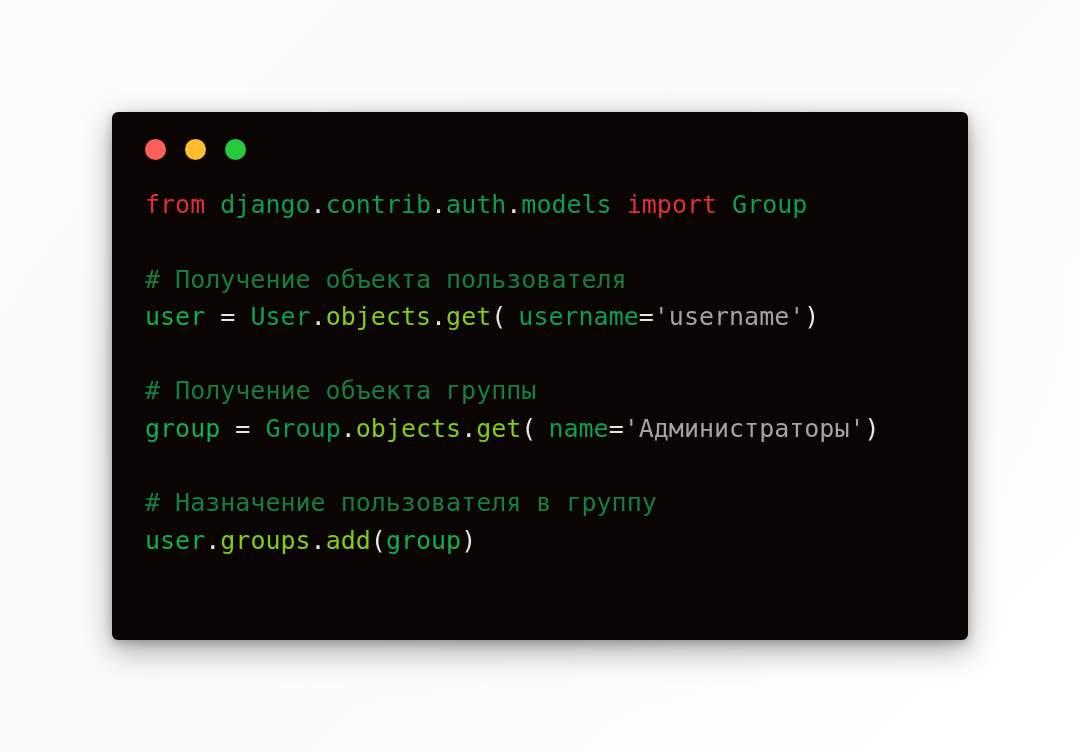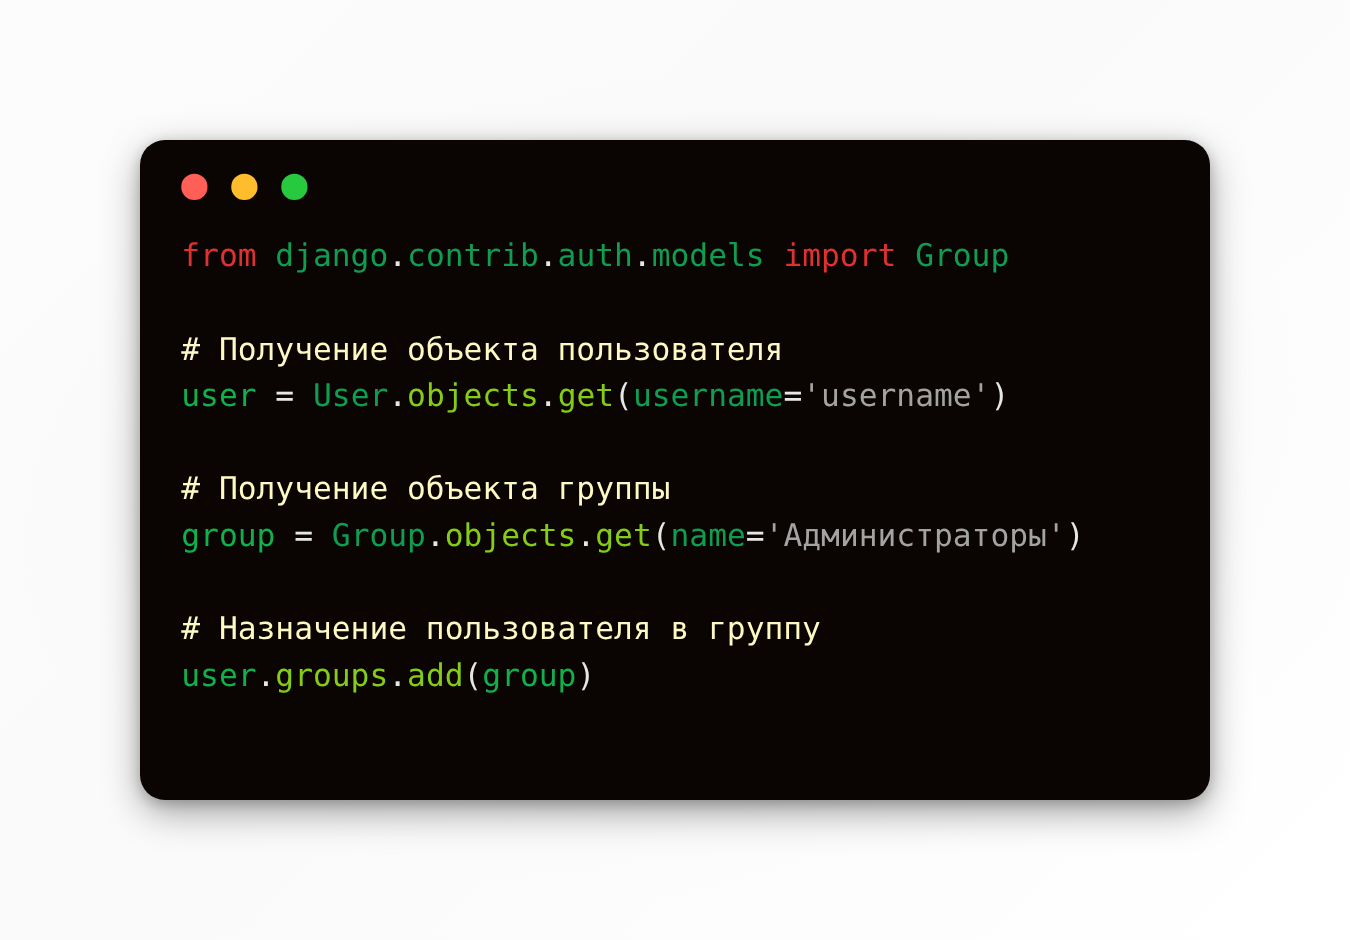--- a/index.html
+++ b/index.html
@@ -30,21 +30,21 @@
   }
 
   
   #code-window {
     position: absolute;
     left: 112px;
     top: 112px;
     width: 856px;
     height: 528px;
     background: #0a0502;
-    border-radius: 20px;
+    border-radius: 6px;
     box-shadow:
       0 10px 30px rgba(0,0,0,0.34),
       0 3px 10px rgba(0,0,0,0.20);
     overflow: hidden;
     box-sizing: border-box;
   }
 
   #titlebar {
     height: 74px;
     display: flex;
@@ -76,23 +76,23 @@
     min-height: 37.3px;
   }
   .code-line.blank { color: transparent; }
 
   
   .tok-keyword { color: #e03131; }
   .tok-module  { color: #0f9d4f; }
   .tok-name    { color: #10b14a; }
   .tok-class   { color: #0f9d4f; }
   .tok-attr    { color: #84cc16; }
-  .tok-param   { color: #0f9d4f; }
+  .tok-param   { color: #0f9d4f; margin-left: 12px; }
   .tok-string  { color: #a3a3a3; }
-  .tok-comment { color: #fef9c3; }
+  .tok-comment { color: #15803d; }
   .tok-punct   { color: #e6e6e6; }
   .tok-op      { color: #e6e6e6; }
 </style>
 </head>
 <body>
 
 <div id="backdrop"></div>
 
 <div id="code-window">
 

